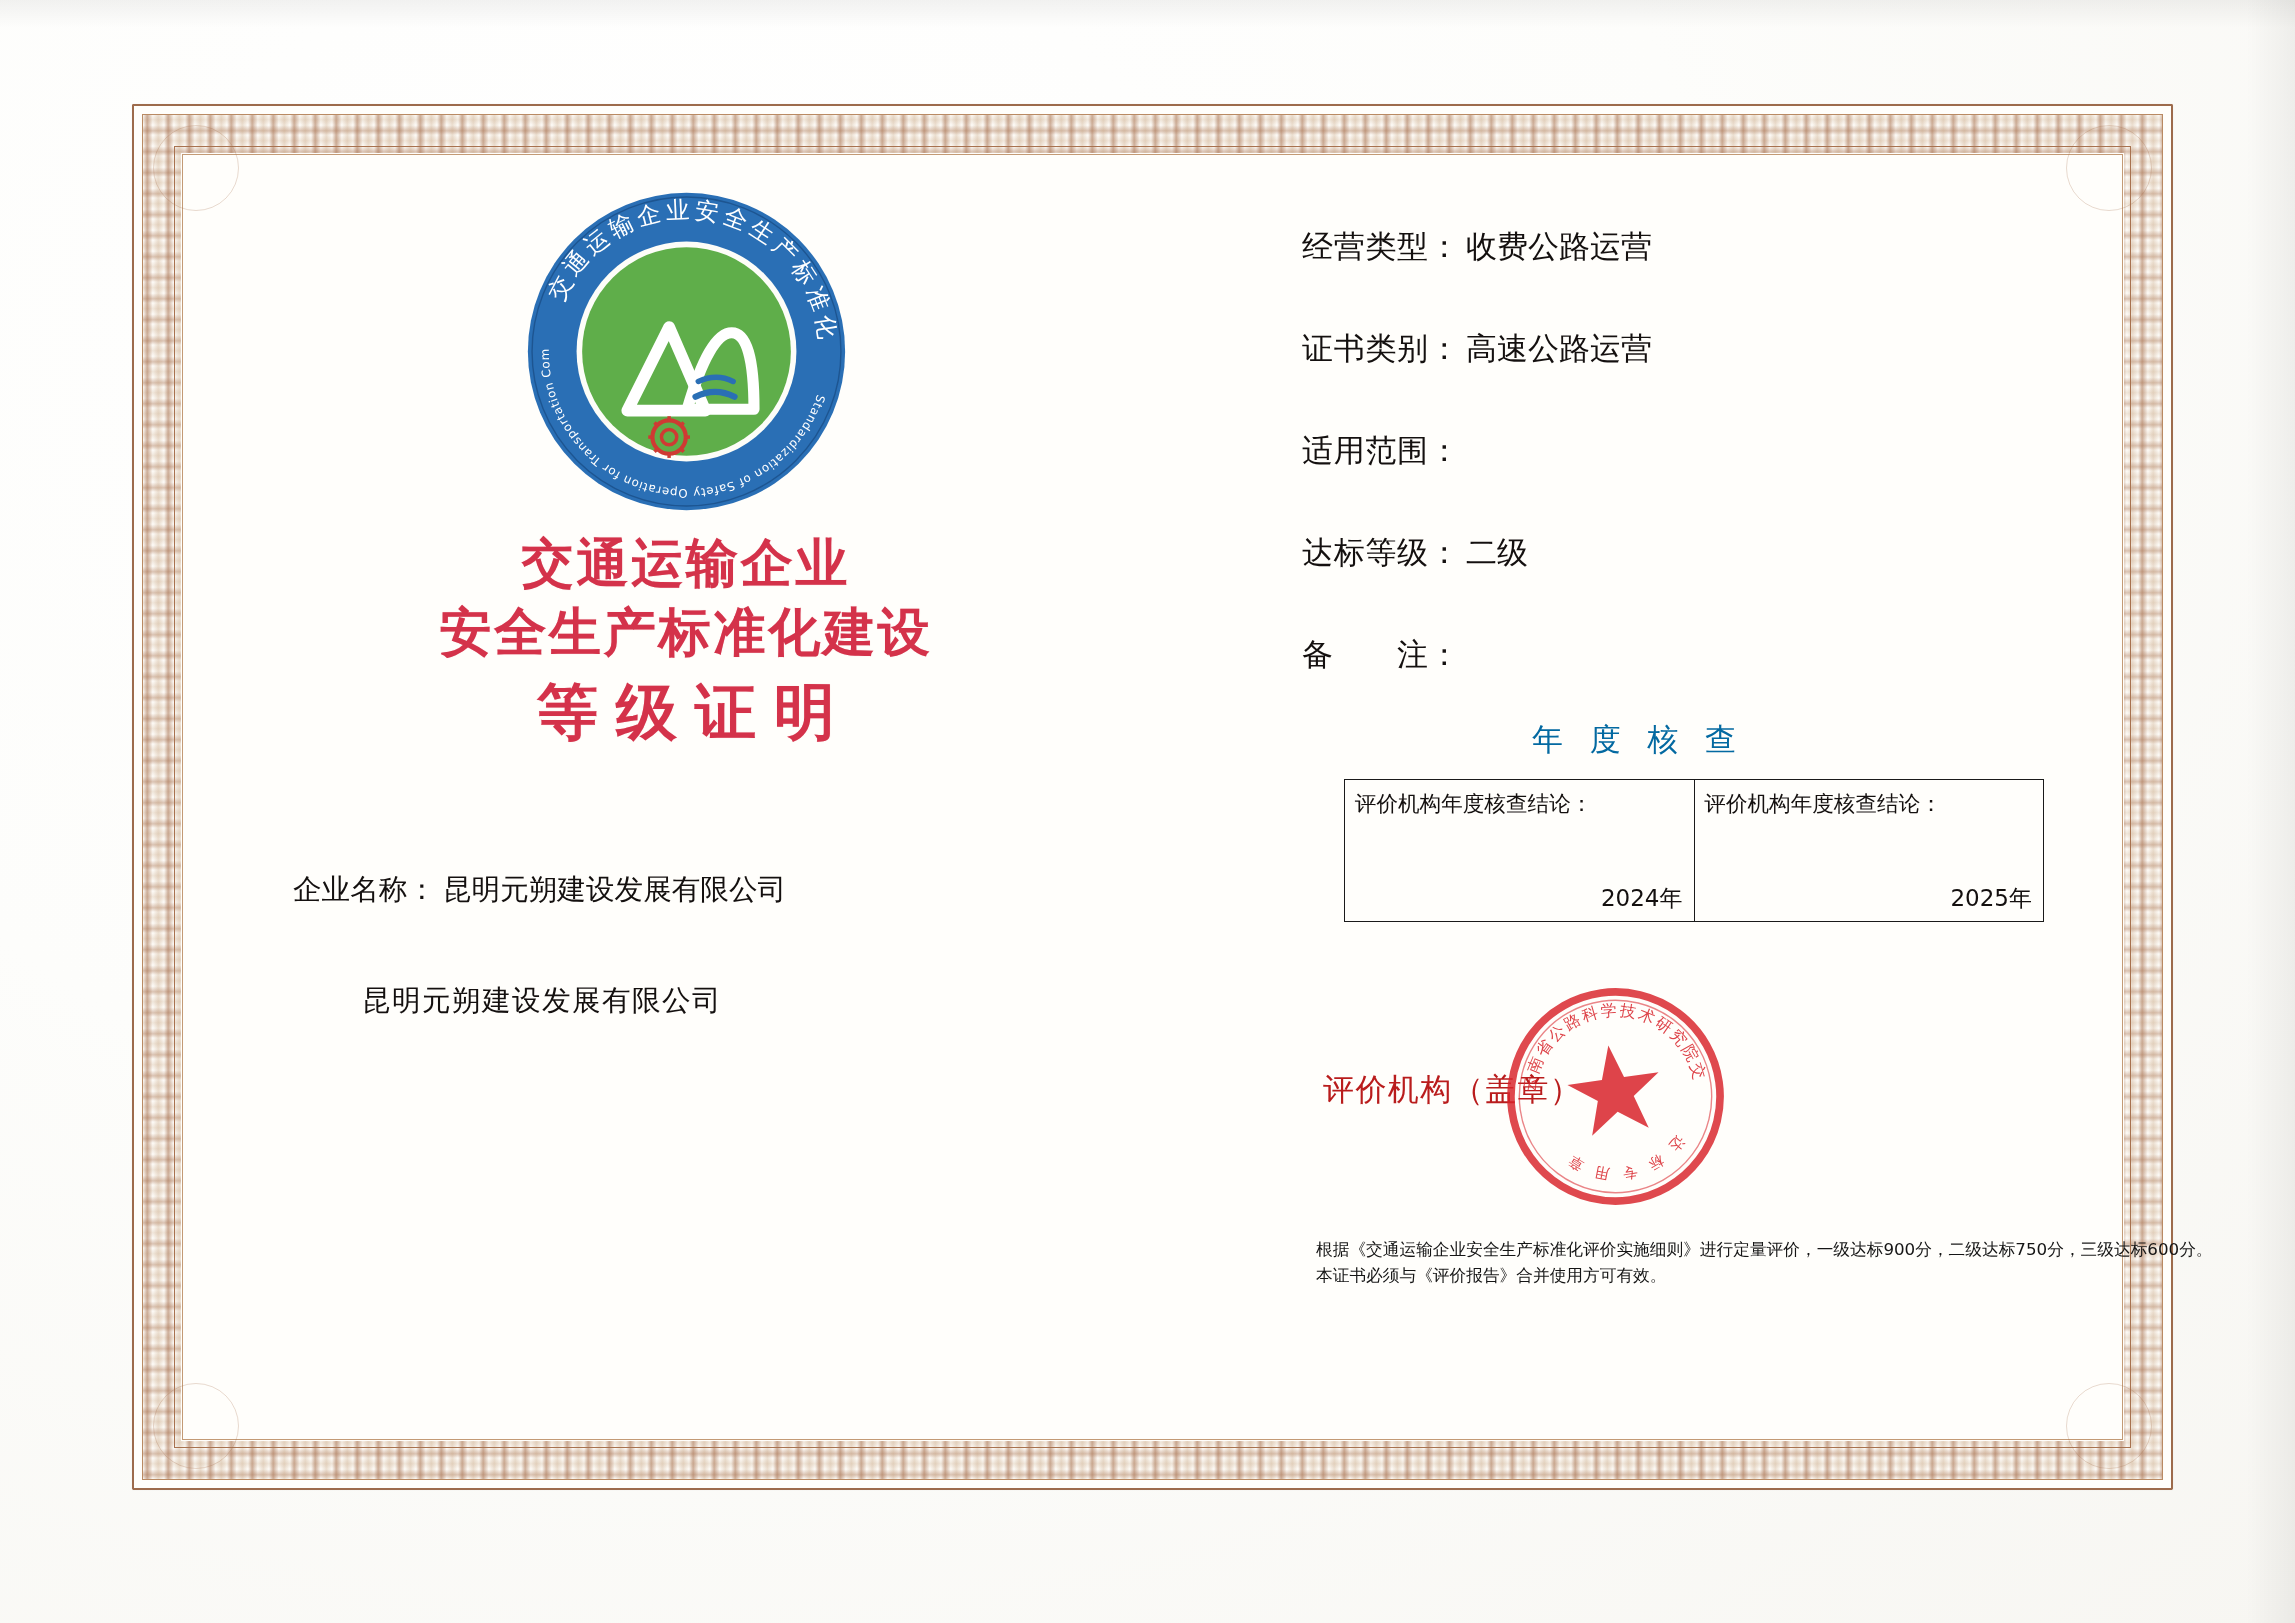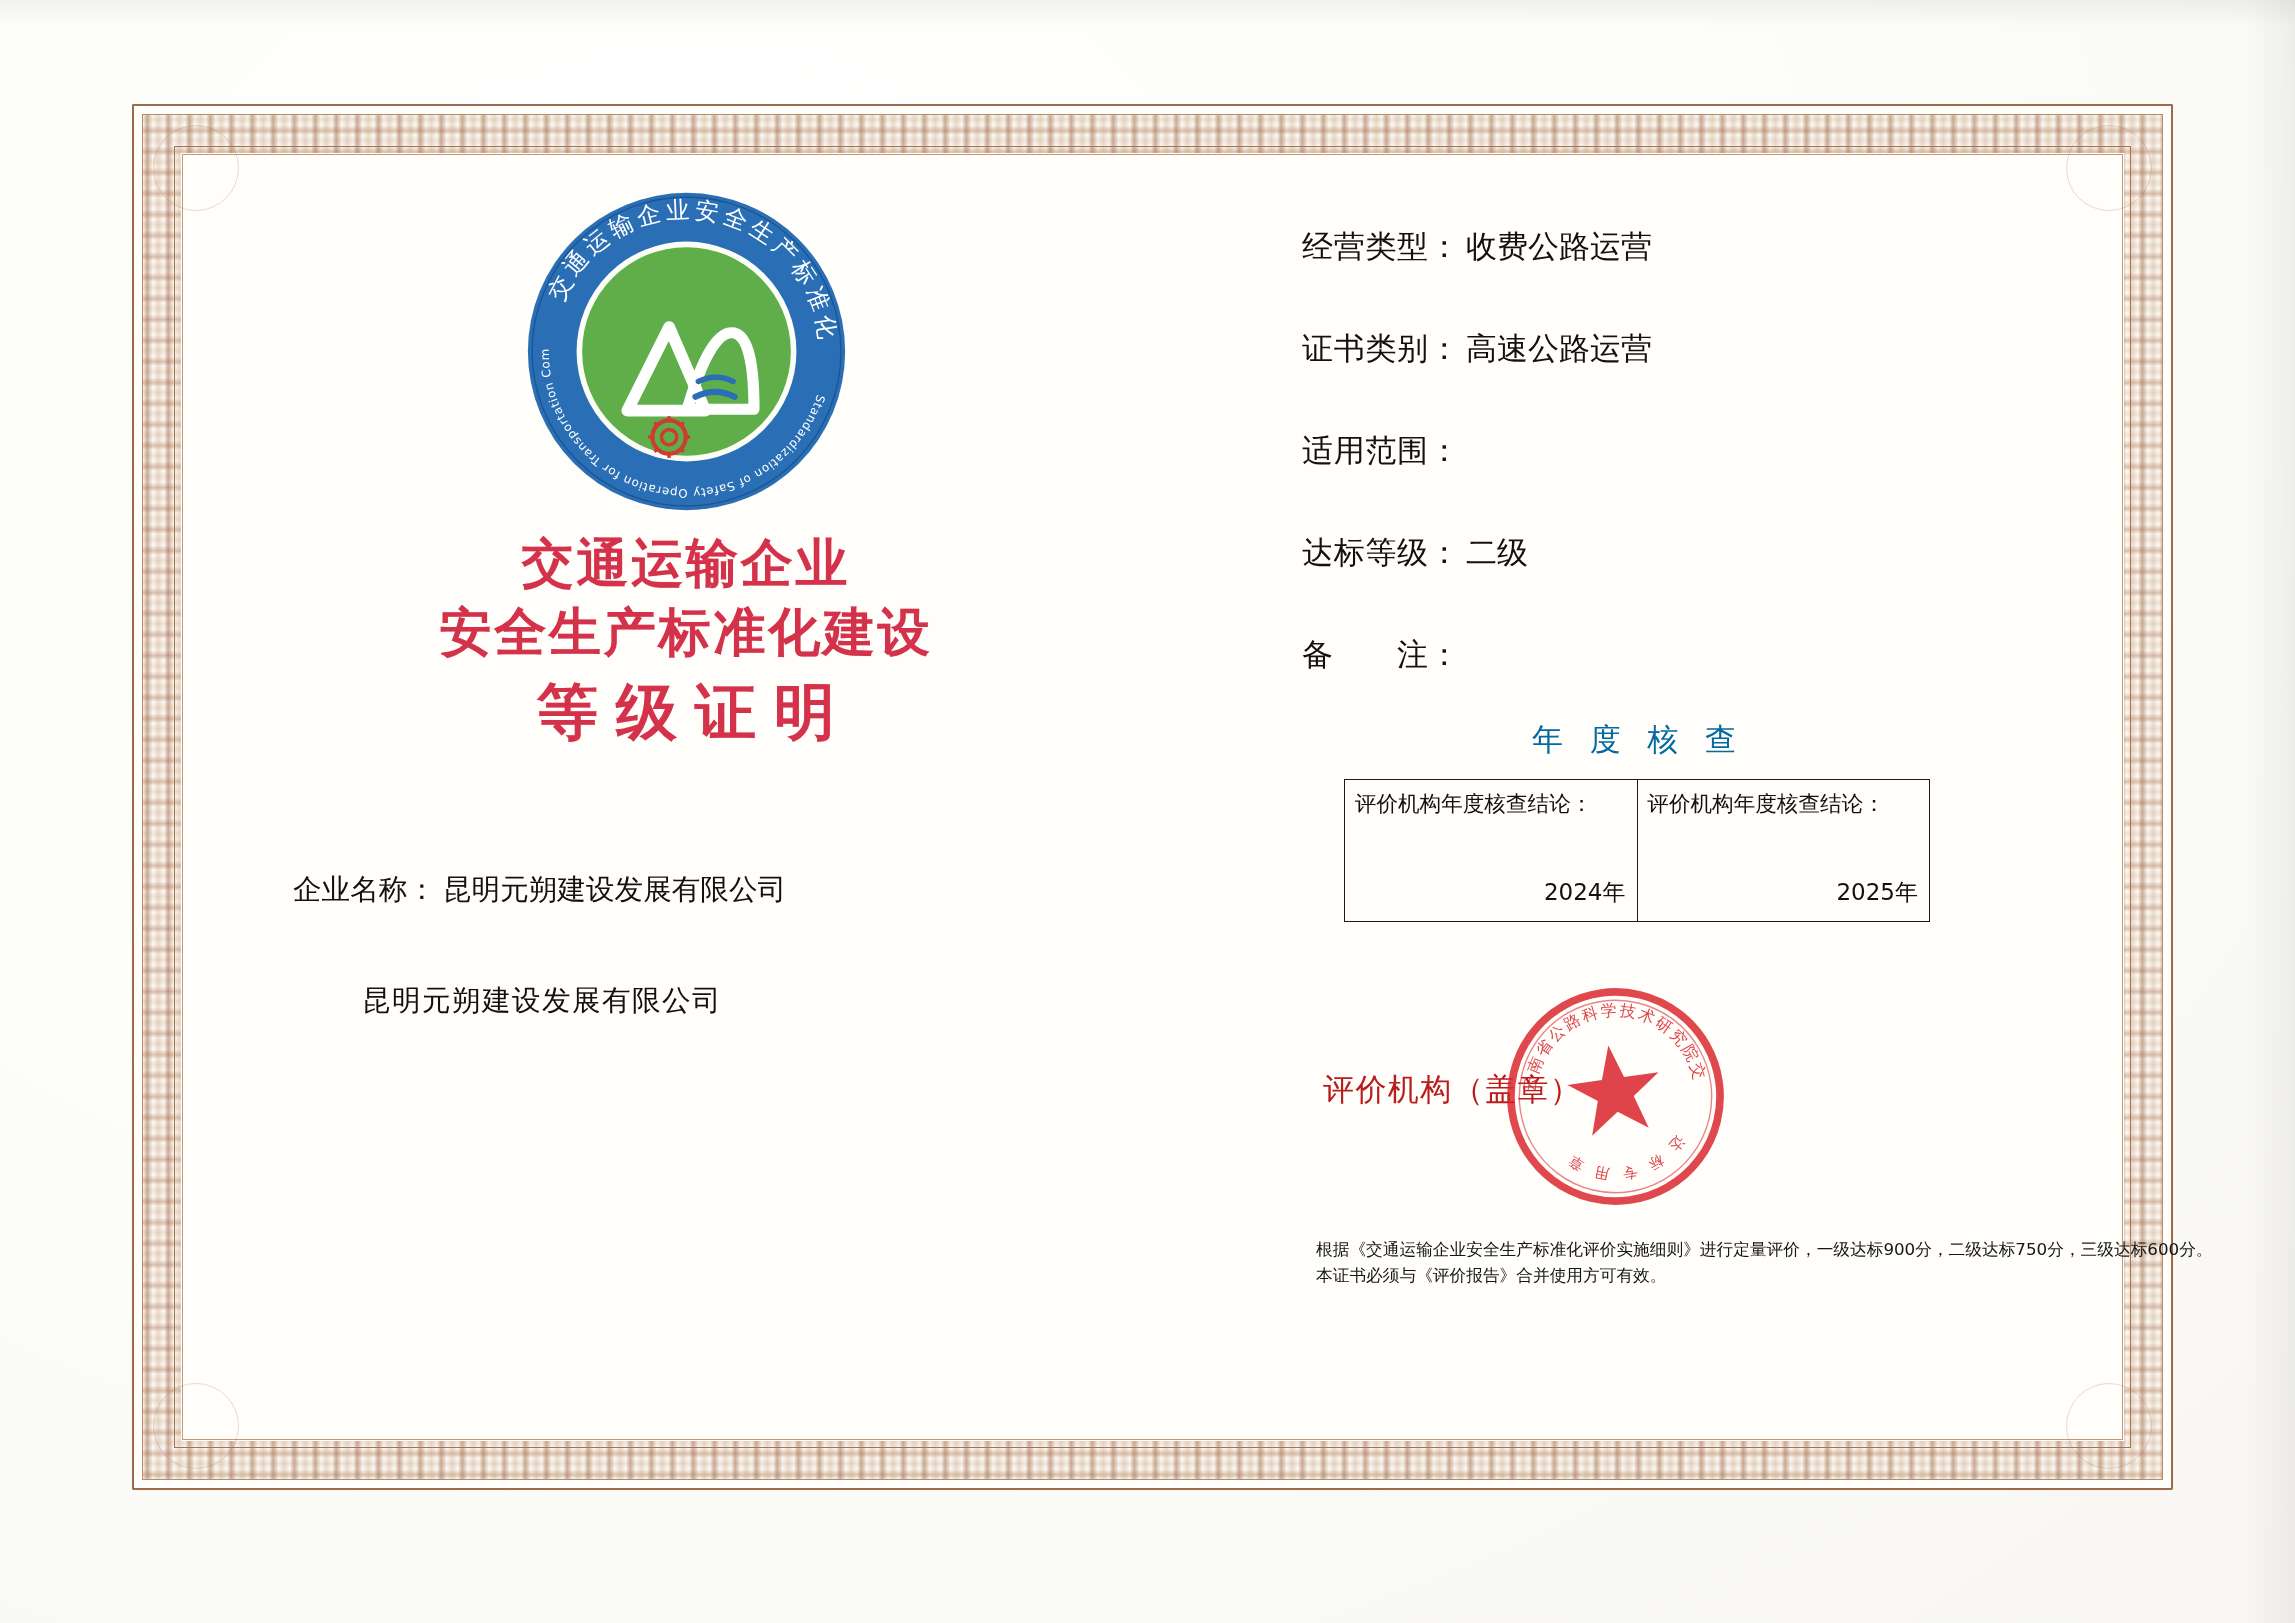--- a/index.html
+++ b/index.html
@@ -192,40 +192,40 @@
   #annual-title {
     margin-top: -16.7px;
     margin-left: 230px;
     font-size: 31px;
     letter-spacing: 8.4px;
     color: #0369a1;
   }
   #annual-table {
     margin-top: 18px;
     margin-left: 42px;
-    width: 586px;
+    width: 700px;
     border-collapse: collapse;
     table-layout: fixed;
   }
   #annual-table td {
     border: 1.4px solid #1a1a1a;
     height: 125px;
     vertical-align: top;
     padding: 8.4px 9.8px 7px 9.8px;
     font-size: 21.6px;
     position: relative;
   }
   .cell-head {
     display: block;
     line-height: 1.35;
   }
   .cell-year {
     position: absolute;
     right: 11px;
-    bottom: 13px;
+    bottom: 7px;
     font-size: 23px;
   }
 
   
   #seal-area {
     position: relative;
     margin-top: 63px;
     margin-left: 7px;
     height: 181px;
   }

